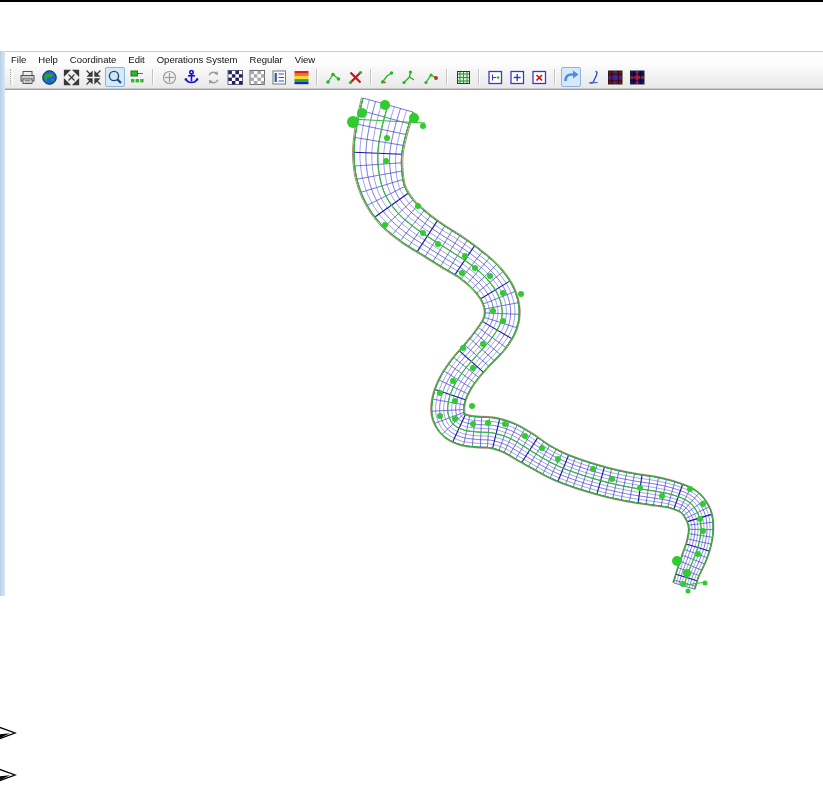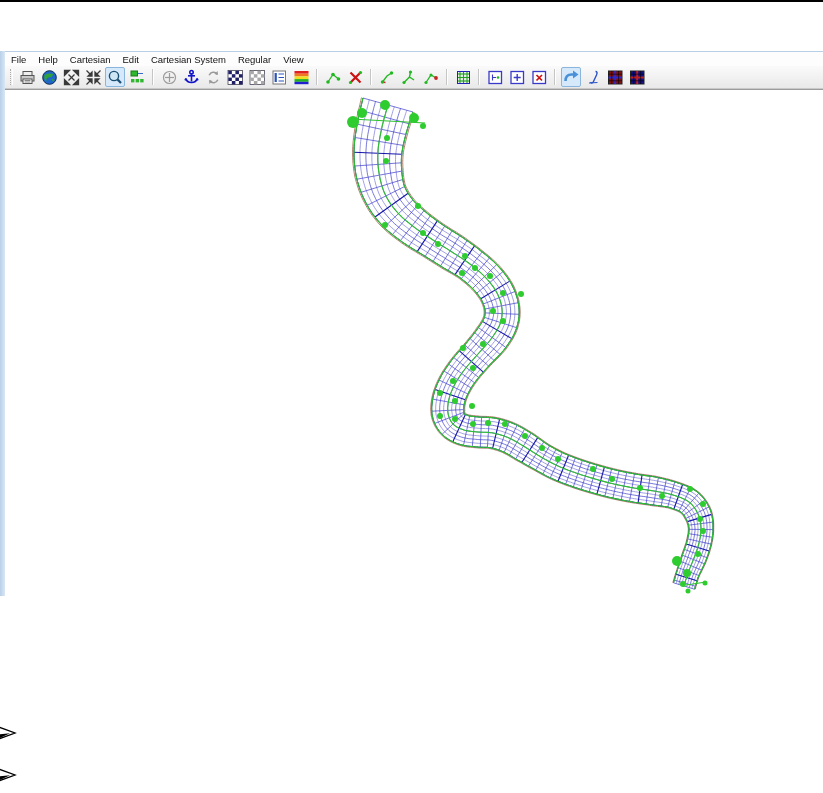--- a/index.html
+++ b/index.html
@@ -60,23 +60,23 @@
 
   <div id="top-rule"></div>
 
   <div id="app">
     <div id="win-topline"></div>
     <div id="frame-left"></div>
 
     <div id="menubar">
         <div class="menu-item">File</div>
         <div class="menu-item">Help</div>
-        <div class="menu-item">Cartesian</div>
+        <div class="menu-item">Coordinate</div>
         <div class="menu-item">Edit</div>
-        <div class="menu-item">Cartesian System</div>
+        <div class="menu-item">Operations System</div>
         <div class="menu-item">Regular</div>
         <div class="menu-item">View</div>
       </div>
 
     <div id="toolbar">
       <div id="toolbar-grip"></div>
     <div class="tb-btn">
           <svg width="17" height="17" viewBox="0 0 17 17">
             <rect x="4" y="2.5" width="9" height="4" fill="#eee" stroke="#555"></rect>
             <rect x="2" y="6.5" width="13" height="5.5" fill="#c9c9c9" stroke="#555"></rect>

